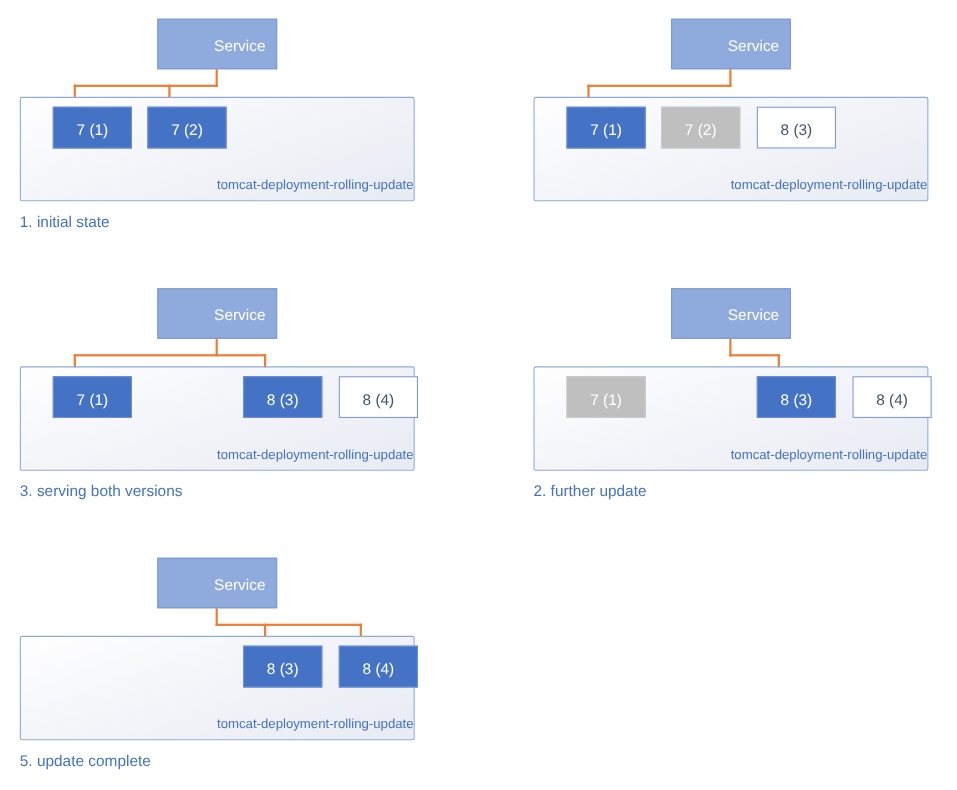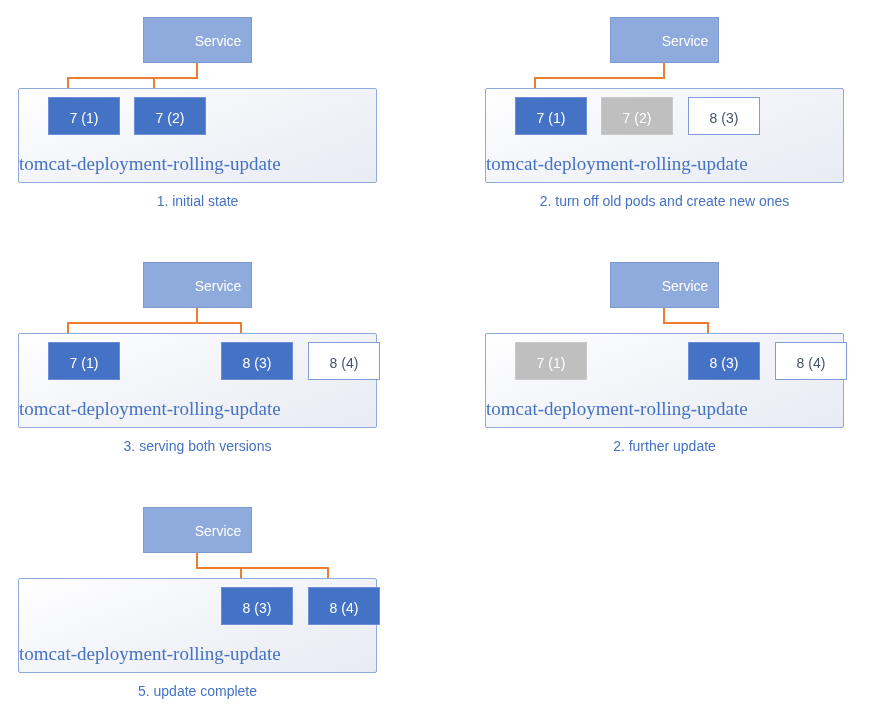--- a/index.html
+++ b/index.html
@@ -48,24 +48,23 @@
     box-sizing: border-box;
     border: 1px solid var(--deployment-border, #8faadc);
     border-radius: 2px;
     background: linear-gradient(160deg, #ffffff 0%, #f5f6fa 40%, #e8ebf3 100%);
   }
   .deployment-label {
     position: absolute;
     left: 0;
     right: 0;
     bottom: 7px;
-    text-align: left;
+    text-align: right;
     color: var(--label-text, #4472c4);
-    font-size: 19px;
-    font-family: Liberation Serif, serif;
+    font-size: 12px;
   }
   .pod {
     position: absolute;
     top: 97px;
     width: 72px;
     height: 38px;
     box-sizing: border-box;
     display: flex;
     align-items: center;
     justify-content: center;
@@ -86,21 +85,21 @@
   .pod.creating {
     background: var(--pod-new, #ffffff);
     border: 1px solid #7f9cd7;
     color: #44546a;
   }
   .caption {
     position: absolute;
     left: 18px;
     top: 193px;
     width: 359px;
-    text-align: center;
+    text-align: left;
     color: var(--caption-text, #4472c4);
     font-size: 14px;
   }
   .seg {
     position: absolute;
     background: var(--connector, #ed7d31);
   }
   .arrowhead {
     position: absolute;
     width: 0;
@@ -140,21 +139,20 @@
       </div>
       <div class="connectors">
         <div class="seg" style="left: 196px; top: 63px; width: 2px; height: 16px;"></div>
         <div class="seg" style="left: 67px; top: 77px; width: 131px; height: 2px;"></div>
         <div class="seg" style="left: 67px; top: 77px; width: 2px; height: 18px;"></div>
         <div class="arrowhead" style="left: 62px; top: 94px;"></div>
       </div>
       <div class="deployment-box">
         <div class="deployment-label">tomcat-deployment-rolling-update</div>
       </div>
-      <div class="caption">2. turn off old pods and create new ones</div>
     <div class="pod active" style="left: 32px;">7 (1)</div>
       <div class="pod terminated" style="left: 118px;">7 (2)</div>
       <div class="pod creating" style="left: 205px;">8 (3)</div>
     </section>
     <section class="panel" style="left: 0px; top: 245px;">
       <div class="service-box">
         <span class="service-label">Service</span>
       </div>
       <div class="connectors">
         <div class="seg" style="left: 196px; top: 63px; width: 2px; height: 16px;"></div>

